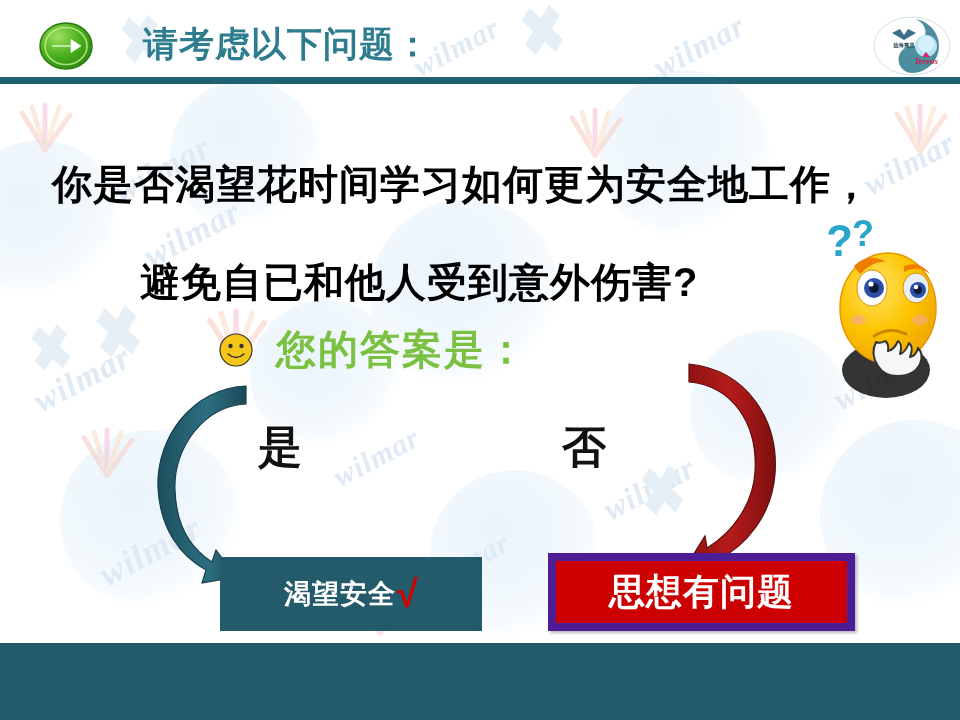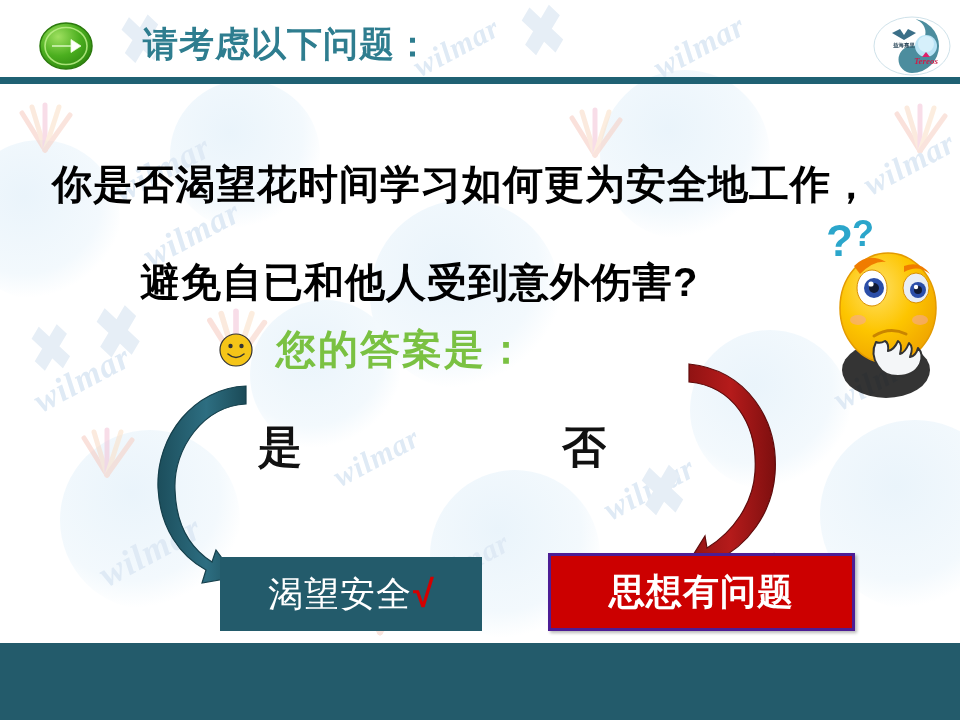--- a/index.html
+++ b/index.html
@@ -158,39 +158,39 @@
     box-sizing: border-box;
   }
   #box-safe {
     left: 220px;
     top: 557px;
     width: 262px;
     height: 74px;
     background: #235b6b;
   }
   #box-safe .box-text {
-    font-size: 35px;
-    font-weight: normal;
+    font-size: 27px;
+    font-weight: bold;
     color: #ffffff;
     letter-spacing: 1px;
     white-space: nowrap;
   }
   #box-safe .check {
     color: #d40000;
     font-size: 38px;
     font-weight: bold;
     margin-left: 1px;
   }
   #box-problem {
     left: 548px;
     top: 553px;
     width: 307px;
     height: 78px;
     background: #cc0000;
-    border: 3px solid #4c1d95;
+    border: 8px solid #4c1d95;
     box-shadow: 2px 2px 3px rgba(0,0,0,.28);
   }
   #box-problem .box-text {
     font-size: 36px;
     font-weight: bold;
     color: #ffffff;
     letter-spacing: 1px;
     white-space: nowrap;
   }
 

